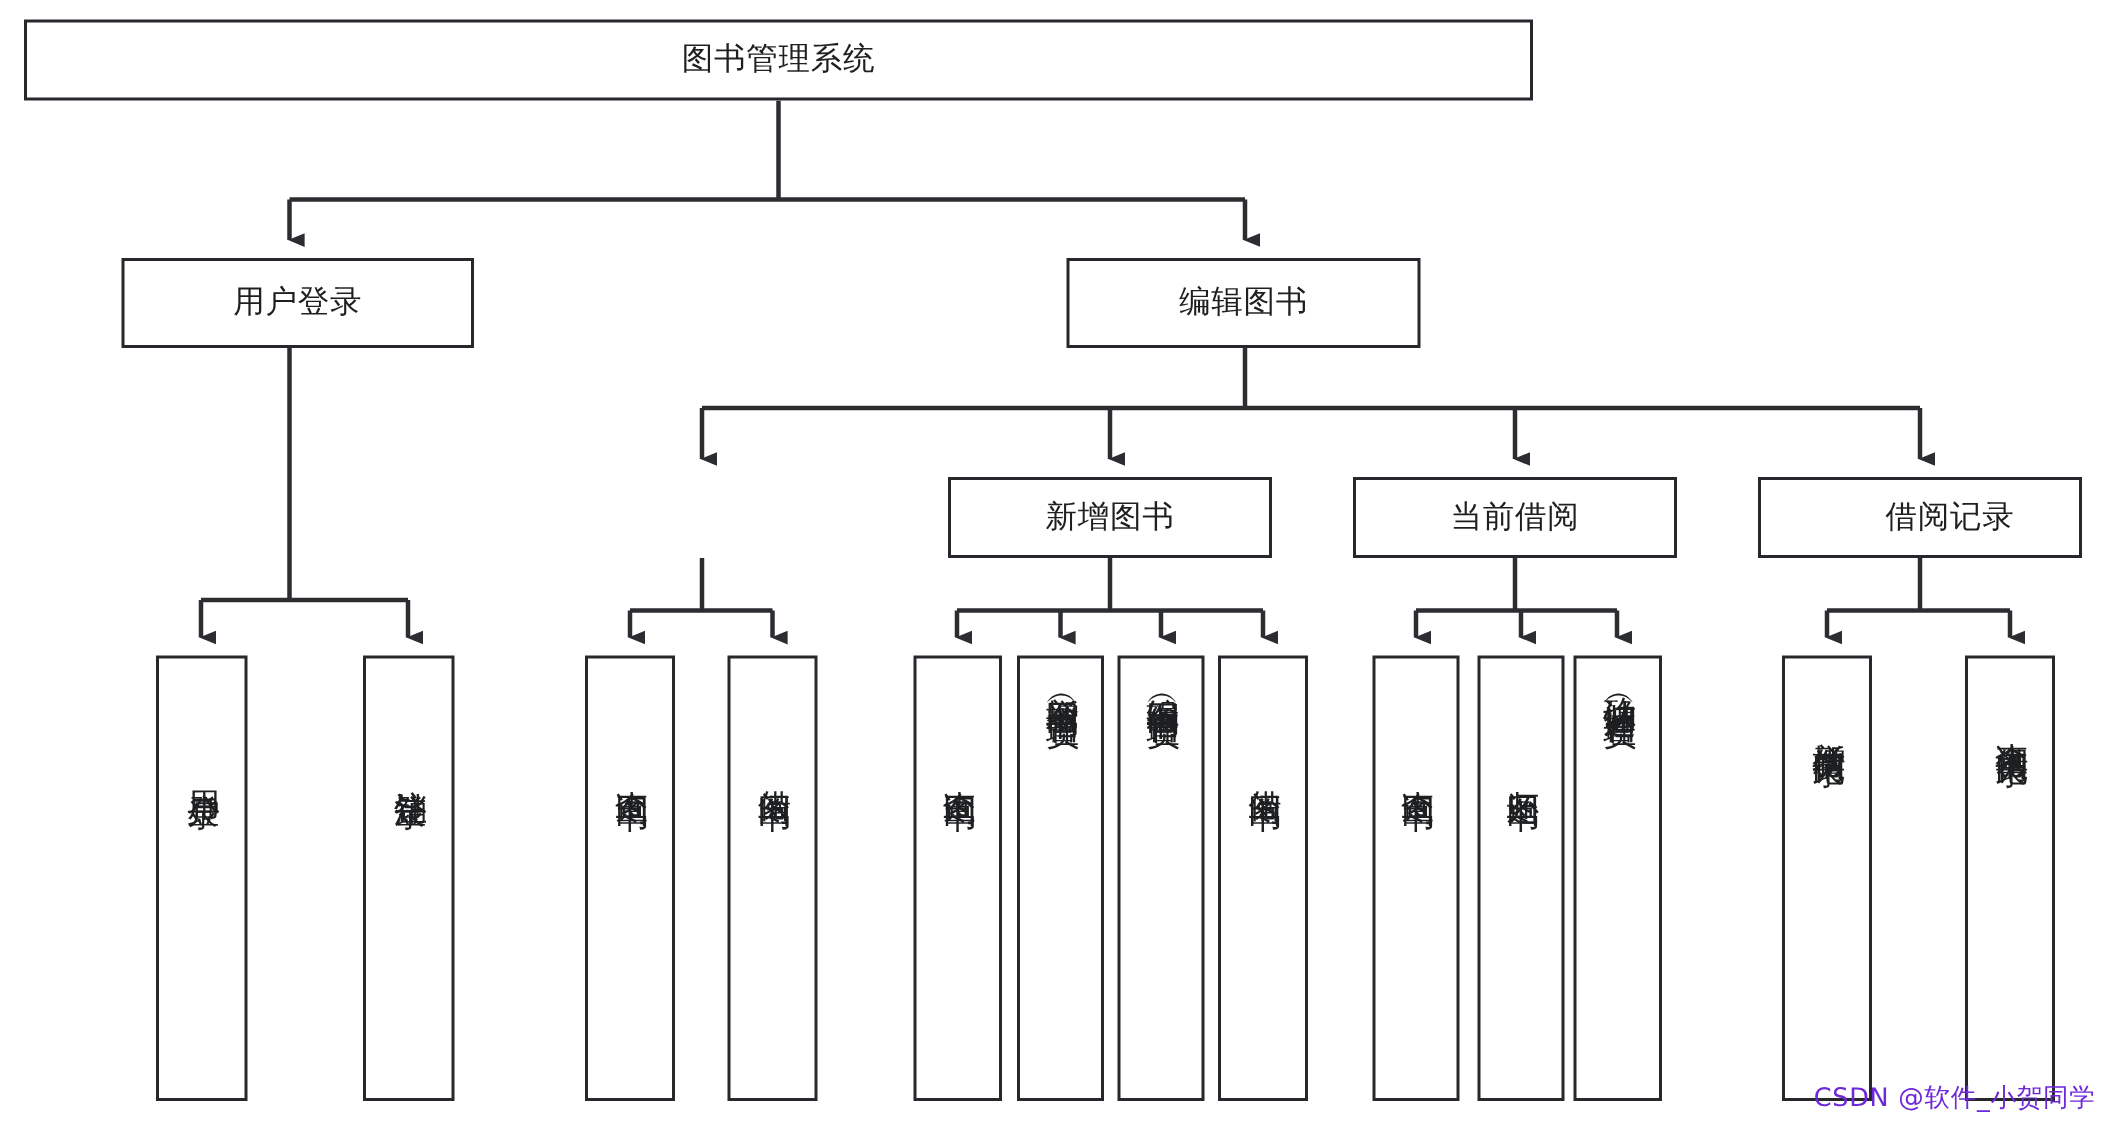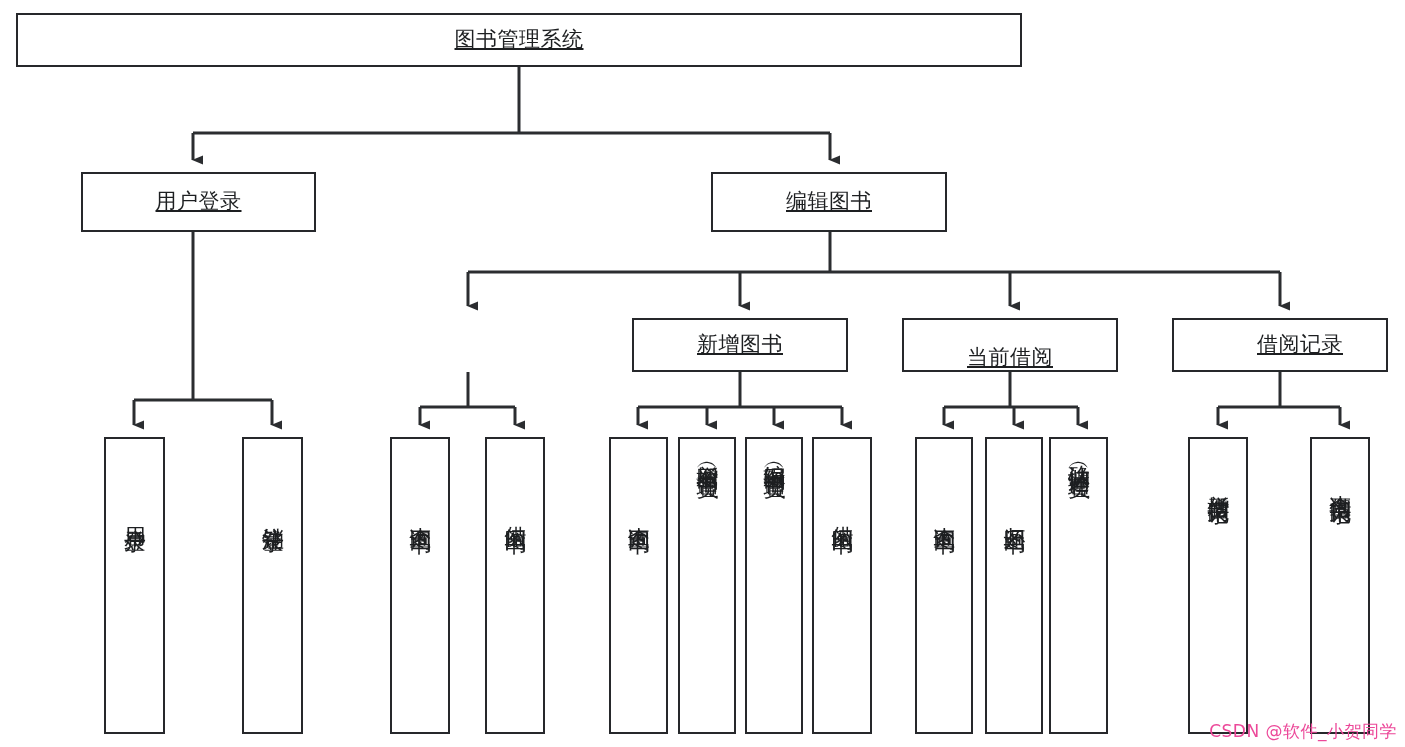--- a/index.html
+++ b/index.html
@@ -39,21 +39,20 @@
     overflow: hidden;
   }
   .node-label {
     color: #1d1f21;
     letter-spacing: 0.5px;
     white-space: nowrap;
   }
   .node.horizontal .node-label {
     font-size: 21px;
     line-height: 1.2;
-    text-decoration: underline;
   }
   .node.vertical {
     align-items: flex-start;
     justify-content: center;
     padding-top: 8px;
   }
   .node.vertical .node-label {
     writing-mode: vertical-rl;
     text-orientation: upright;
     font-size: 22px;
@@ -66,21 +65,21 @@
     padding-top: 62px;
   }
   .node.vertical.midshort .node-label {
     padding-top: 30px;
   }
   .watermark {
     position: absolute;
     right: 8px;
     bottom: 4px;
     font-size: 17px;
-    color: #ec4899;
+    color: #6d28d9;
     letter-spacing: 0.5px;
     white-space: nowrap;
     user-select: none;
     text-align: center;
   }
 </style>
 </head>
 <body>
 
 <div id="diagram-root">
@@ -142,21 +141,21 @@
   <div class="node horizontal" style="left:81px; top:172px; width:235px; height:60px;">
     <span class="node-label">用户登录</span>
   </div>
   <div class="node horizontal" style="left:711px; top:172px; width:236px; height:60px;">
     <span class="node-label">编辑图书</span>
   </div>
 
   <div class="node horizontal" style="left:632px; top:318px; width:216px; height:54px;">
     <span class="node-label">新增图书</span>
   </div>
-  <div class="node horizontal" style="left:902px; top:318px; width:216px; height:54px;align-items:flex-end;">
+  <div class="node horizontal" style="left:902px; top:318px; width:216px; height:54px;">
     <span class="node-label">当前借阅</span>
   </div>
   <div class="node horizontal" style="left:1172px; top:318px; width:216px; height:54px;padding-left:40px;">
     <span class="node-label">借阅记录</span>
   </div>
 
   <div class="node vertical mid" style="left:104px; top:437px; width:61px; height:297px;">
     <span class="node-label">用户登录</span>
   </div>
   <div class="node vertical mid" style="left:242px; top:437px; width:61px; height:297px;">

